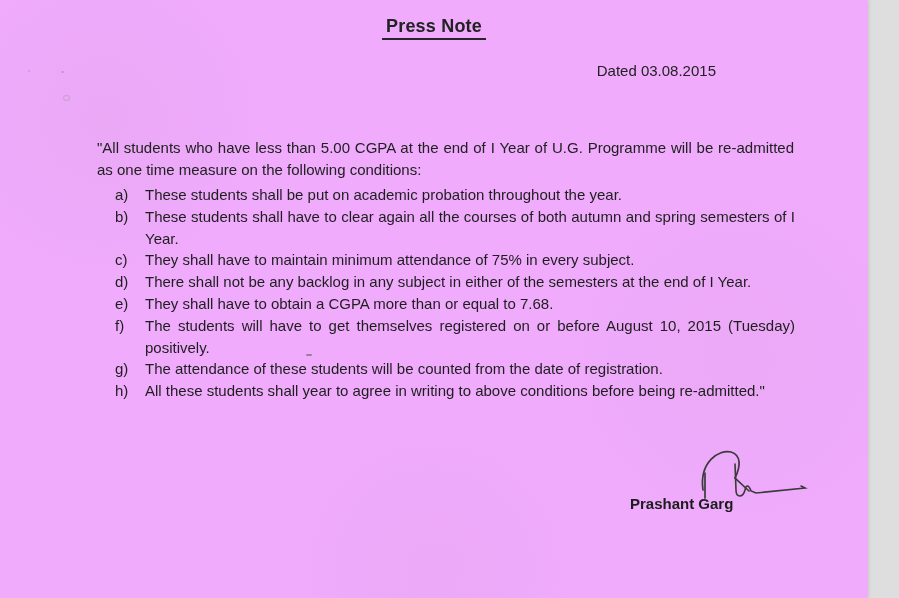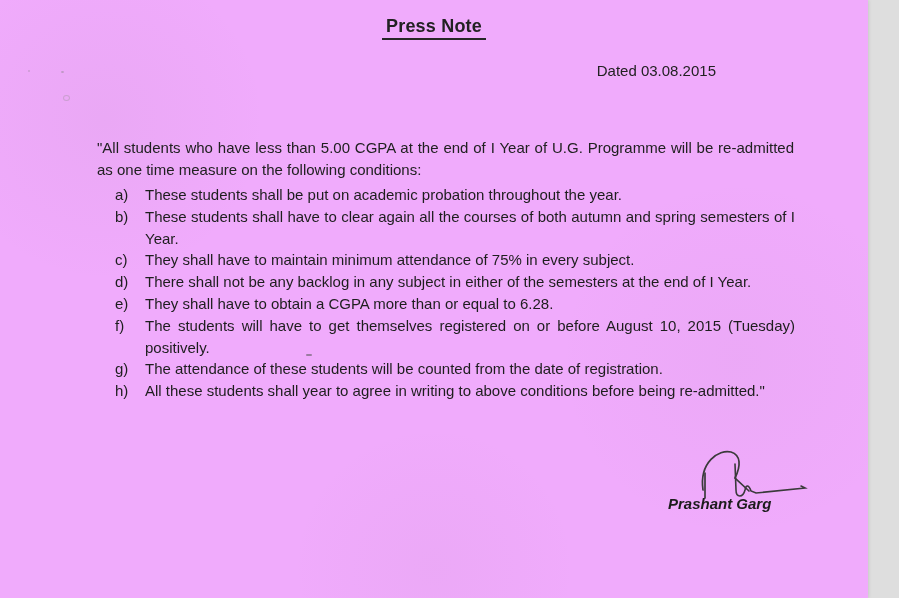--- a/index.html
+++ b/index.html
@@ -30,21 +30,21 @@
   .intro{
     position:absolute;left:97px;top:122px;width:697px;
     font-size:15px;line-height:21.5px;text-align:justify;color:#212121;
   }
   .conds{position:absolute;left:115px;top:184px;width:680px;font-size:15px;line-height:21.8px;}
   .cond{display:flex;}
   .cond .lbl{flex:0 0 30px;width:30px;}
   .cond .txt{flex:1;text-align:justify;}
   .sig-svg{position:absolute;left:693px;top:446px;}
   .sigblock{position:absolute;left:630px;top:492px;width:180px;font-size:15px;line-height:24px;color:#1c1c1c;}
-  .sig-name{margin-left:38px;font-weight:600;font-style:italic;}
+  .sig-name{font-weight:600;}
   .sig-d1{margin-left:60px;font-weight:bold;}
   .sig-d2{margin-left:13px;font-weight:bold;}
   .sig-d3{margin-left:13px;font-weight:bold;}
   .speck{position:absolute;background:#8a8288;border-radius:50%;}
   .speck.s1{left:61px;top:71px;width:3px;height:2px;opacity:.45;}
   .speck.s2{left:63px;top:95px;width:5px;height:4px;opacity:.4;background:transparent;border:1px solid #9a9298;border-radius:50%;}
   .speck.s3{left:306px;top:354px;width:6px;height:2px;opacity:.55;border-radius:1px;background:#555;}
   .speck.s4{left:28px;top:70px;width:2px;height:2px;opacity:.35;}
 </style>
 </head>
@@ -72,21 +72,21 @@
     <div class="cond">
       <span class="lbl">c)</span>
       <span class="txt">They shall have to maintain minimum attendance of 75% in every subject.</span>
     </div>
     <div class="cond">
       <span class="lbl">d)</span>
       <span class="txt">There shall not be any backlog in any subject in either of the semesters at the end of I Year.</span>
     </div>
     <div class="cond">
       <span class="lbl">e)</span>
-      <span class="txt">They shall have to obtain a CGPA more than or equal to 6.28.</span>
+      <span class="txt">They shall have to obtain a CGPA more than or equal to 7.68.</span>
     </div>
     <div class="cond">
       <span class="lbl">f)</span>
       <span class="txt">The students will have to get themselves registered on or before August 10, 2015 (Tuesday) positively.</span>
     </div>
     <div class="cond">
       <span class="lbl">g)</span>
       <span class="txt">The attendance of these students will be counted from the date of registration.</span>
     </div>
     <div class="cond">

